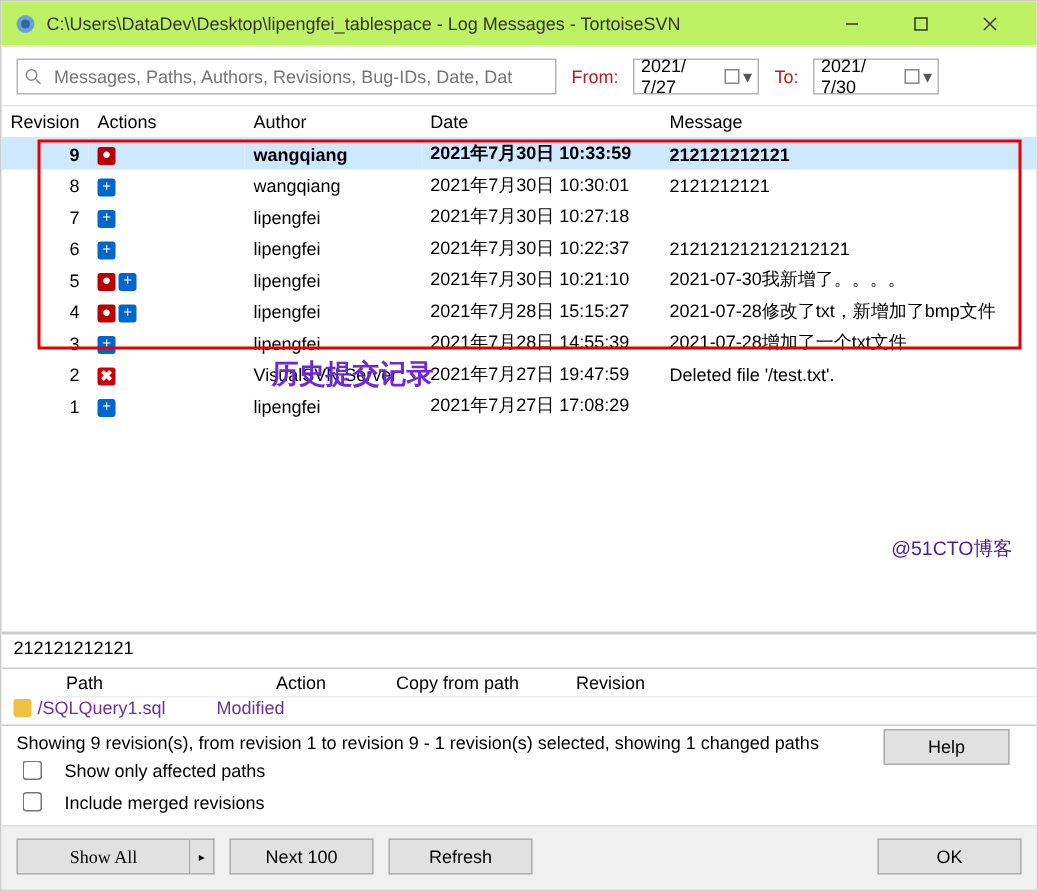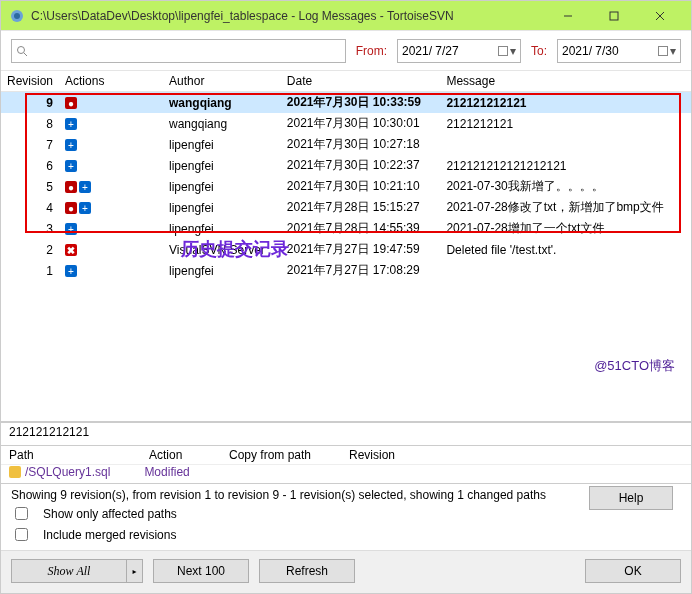--- a/index.html
+++ b/index.html
@@ -58,21 +58,21 @@
     background: #fff;
     max-width: 360px;
   }
   .search-wrap .icon { width: 20px; display:flex; align-items:center; justify-content:center; color:#888;}
   .search-wrap input {
     border: none; outline: none; flex: 1; font-size: 12px;
     height: 22px; padding: 0 4px; color: #888;
   }
   .label { font-size: 12px; color: #b91c1c; }
   .date-input {
-    border: 1px solid #b5b5b5; height: 24px; width: 124px;
+    border: 1px solid #b5b5b5; height: 24px; width: 84px;
     display: flex; align-items: center; padding: 0 4px; background: #fff;
     justify-content: space-between;
   }
   .date-input span { font-size: 12px; }
   .date-drop { display:flex; align-items:center; gap:2px; color:#555;}
   .date-drop .cal { width:10px;height:10px;border:1px solid #888;display:inline-block;}
 
   .content {
     flex: 1;
     display: flex;
@@ -150,20 +150,21 @@
     height: 38px;
     border-bottom: 1px solid #ccc;
     overflow: hidden;
     background: #fff;
     font-size: 12px;
   }
   .paths-header {
     display: flex;
     padding: 2px 8px;
     border-bottom: 1px solid #eee;
+    margin-left: 35px;
   }
   .paths-header div { margin-right: 20px; }
   .paths-row {
     display: flex;
     padding: 0 8px;
     align-items: center;
     gap: 4px;
   }
   .file-icon { width:12px;height:12px;background:#f0c040;border-radius:2px;display:inline-block;}
 
@@ -200,21 +201,21 @@
     padding: 0 8px;
   }
   .bottom-bar {
     padding: 8px 10px 10px;
     display: flex;
     gap: 10px;
     align-items: center;
     background: #f0f0f0;
     border-top: 1px solid #ddd;
   }
-  .bottom-bar .btn.big { min-width: 116px; font-family: "SimSun", serif; font-style: italic;}
+  .bottom-bar .btn.big { min-width: 116px; font-family: "SimSun", serif;}
   .bottom-bar .flex { flex:1;}
   .dropdown-arrow {
     width:16px;height:24px;border:1px solid #adadad;border-left:none;background:#e1e1e1;
     display:flex;align-items:center;justify-content:center;font-size:8px;
   }
   .showall-wrap{display:flex;}
   .watermark {
     position: absolute;
     right: 16px;
     bottom: 46px;
@@ -256,20 +257,21 @@
   </div>
 
   <div class="toolbar">
     <div class="search-wrap">
       <span class="icon">
         <svg width="12" height="12" viewBox="0 0 12 12">
             <circle cx="5" cy="5" r="3.5" fill="none" stroke="#888"></circle>
             <line x1="8" y1="8" x2="11" y2="11" stroke="#888"></line>
           </svg>
       </span>
+      <input type="text" placeholder="Messages, Paths, Authors, Revisions, Bug-IDs, Date, Dat" style="">
     </div>
     <span class="label">From:</span>
     <div class="date-input">
       <span>2021/ 7/27</span>
       <span class="date-drop"><span class="cal"></span>▾</span>
     </div>
     <span class="label">To:</span>
     <div class="date-input">
       <span>2021/ 7/30</span>
       <span class="date-drop"><span class="cal"></span>▾</span>

